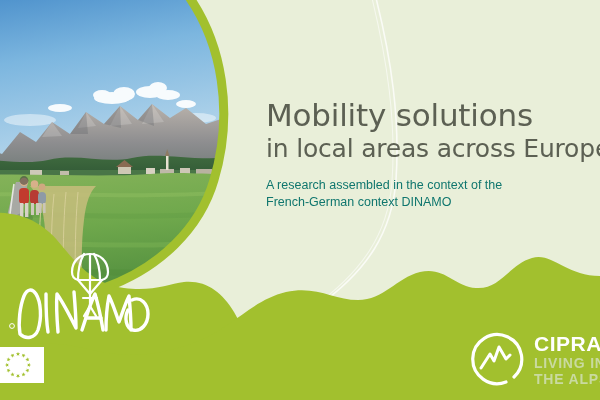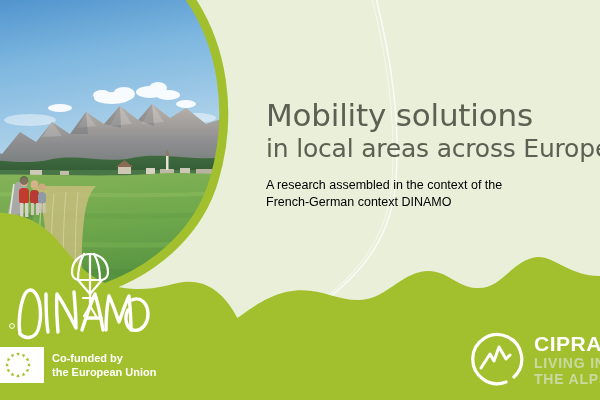--- a/index.html
+++ b/index.html
@@ -26,21 +26,21 @@
     letter-spacing:-0.2px;white-space:nowrap;
     font-family:"DejaVu Sans", sans-serif;font-weight:400;
   }
   #main-title-2{
     font-size:25px;line-height:31px;color:#5c6053;
     letter-spacing:-0.2px;white-space:nowrap;
     font-family:"DejaVu Sans", sans-serif;font-weight:400;
   }
   #subtitle{
     margin-top:13px;
-    font-size:12.5px;line-height:17px;color:#000000;
+    font-size:12.5px;line-height:17px;color:#0f766e;
     font-family:"Liberation Sans", sans-serif;
   }
   #subtitle div{white-space:nowrap;}
 
   
   #dinamo-logo{position:absolute;left:2px;top:248px;width:160px;height:95px;}
   #dinamo-logo svg{display:block;}
 
   
   #eu-block{
@@ -351,24 +351,20 @@
             <g transform="rotate(300) translate(0,-11)">
                 <path d="M0,-2.1 L0.62,-0.66 L2.1,-0.66 L0.92,0.26 L1.34,1.78 L0,0.9 L-1.34,1.78 L-0.92,0.26 L-2.1,-0.66 L-0.62,-0.66 Z"></path>
               </g>
             <g transform="rotate(330) translate(0,-11)">
                 <path d="M0,-2.1 L0.62,-0.66 L2.1,-0.66 L0.92,0.26 L1.34,1.78 L0,0.9 L-1.34,1.78 L-0.92,0.26 L-2.1,-0.66 L-0.62,-0.66 Z"></path>
               </g>
           </g>
         </g>
       </svg>
     </div>
-    <div id="eu-text">
-      <div>Co-funded by</div>
-      <div>the European Union</div>
-    </div>
   </div>
 
   <div id="cipra-block">
     <div id="cipra-mark">
       <svg viewBox="0 0 58 58" xmlns="http://www.w3.org/2000/svg">
         <path d="M 48,47 A 24.5,24.5 0 1 0 40,52" fill="none" stroke="#ffffff" stroke-width="3.2" stroke-linecap="round"></path>
         <path d="M 15,38 L 24,24 L 28,31 L 33,17 L 40,29 L 44,25" fill="none" stroke="#ffffff" stroke-width="3.0" stroke-linecap="round" stroke-linejoin="round"></path>
       </svg>
     </div>
     <div id="cipra-words">

